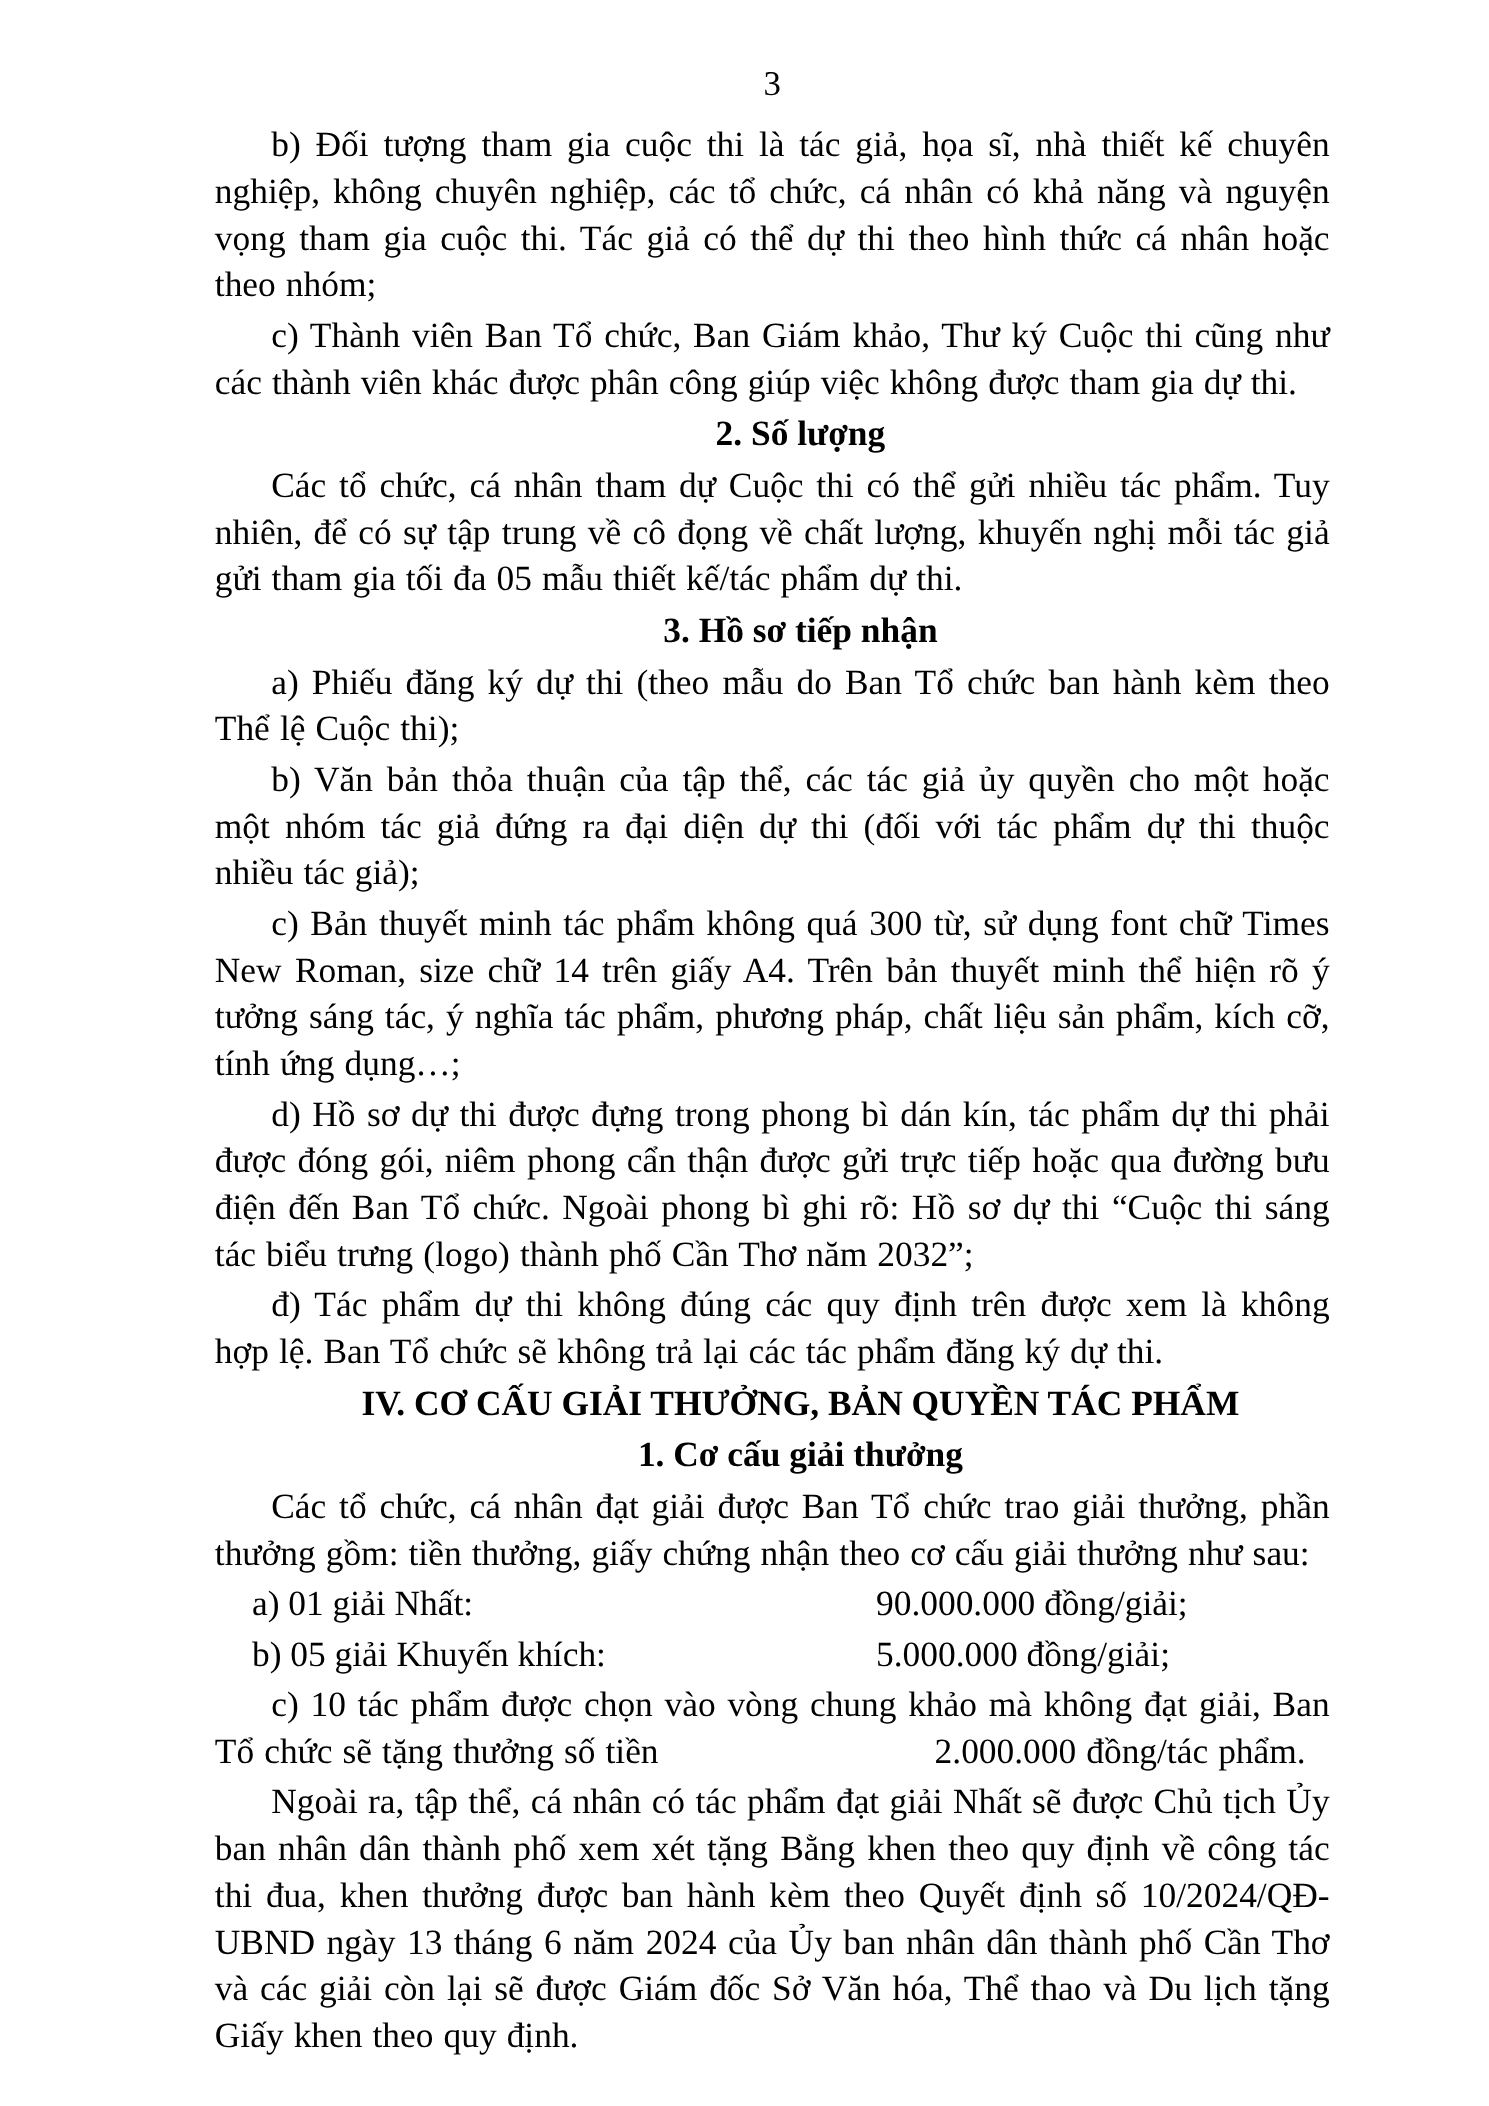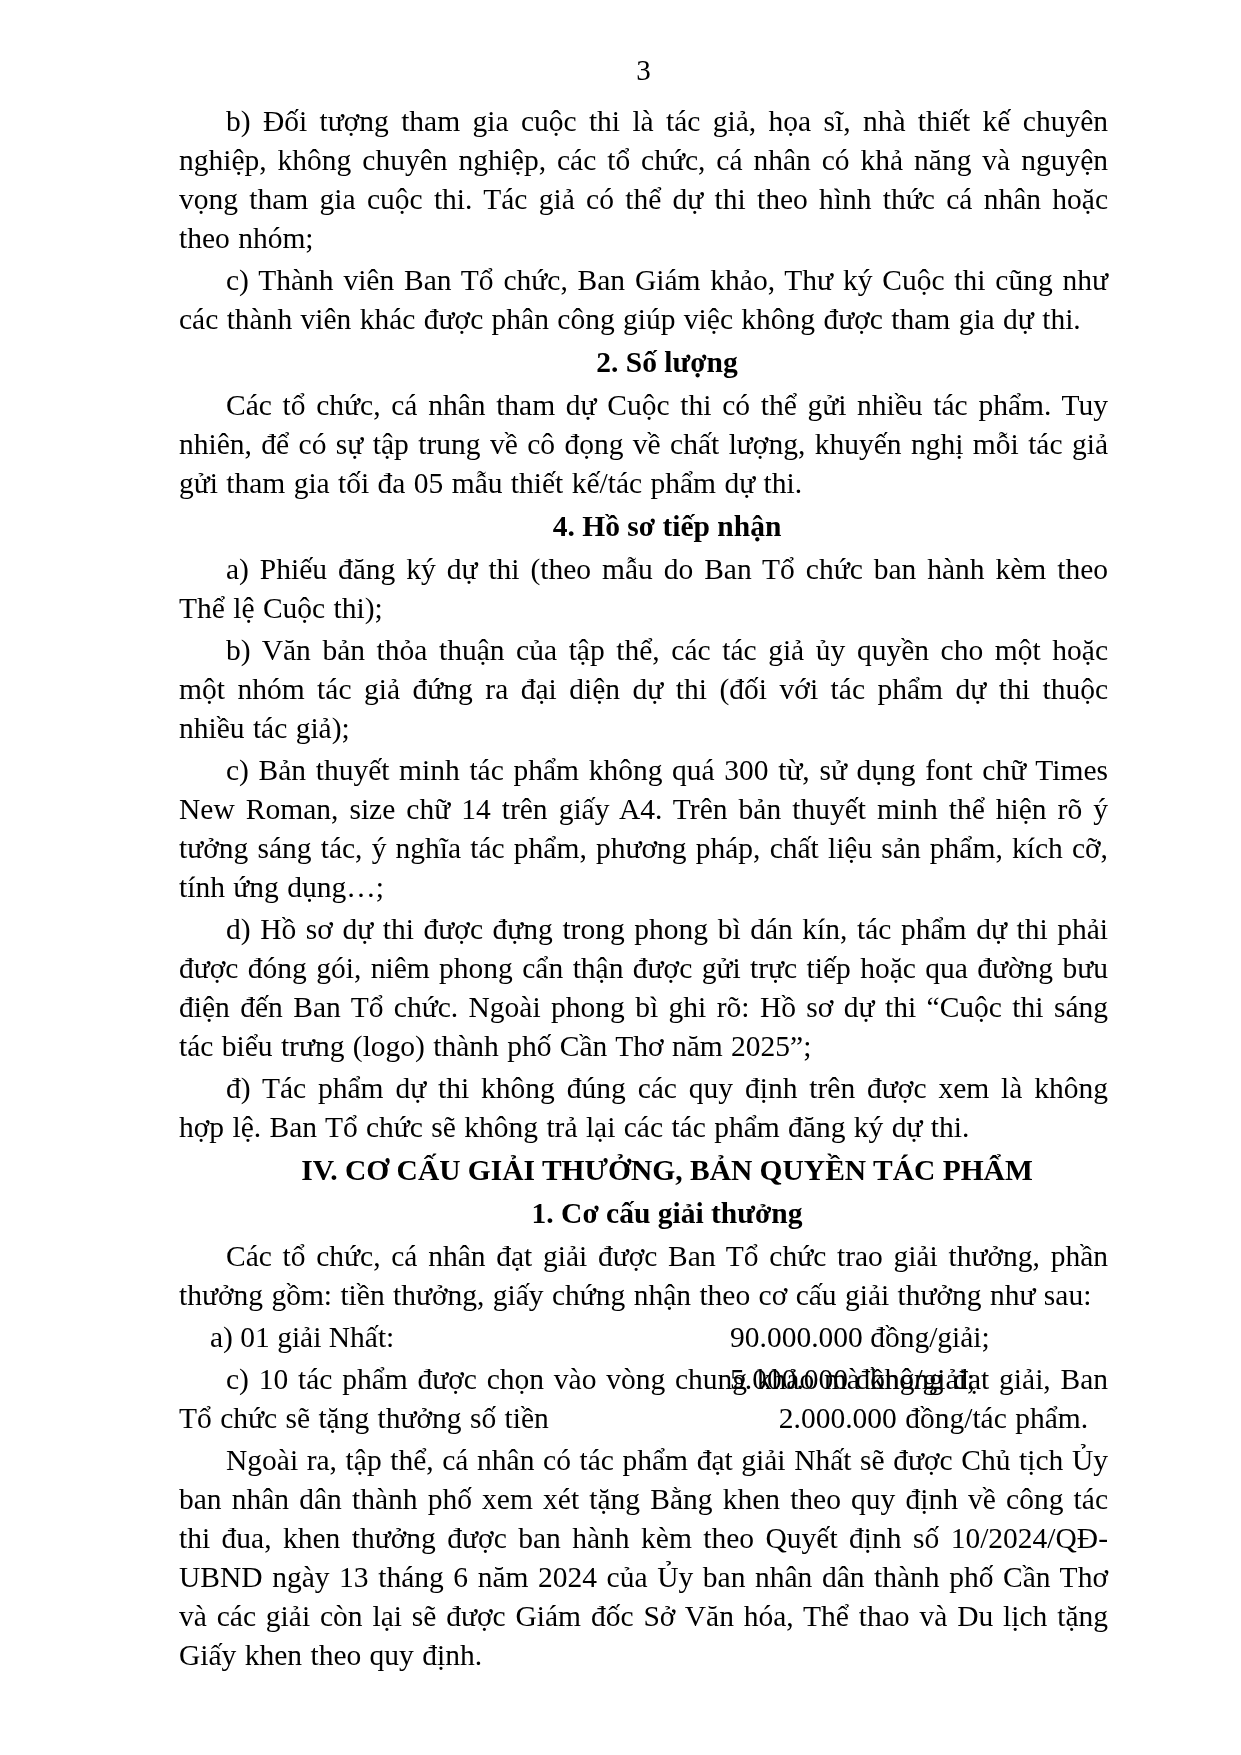--- a/index.html
+++ b/index.html
@@ -69,44 +69,45 @@
   <div class="page-number">3</div>
 
   <p class="para">b) Đối tượng tham gia cuộc thi là tác giả, họa sĩ, nhà thiết kế chuyên nghiệp, không chuyên nghiệp, các tổ chức, cá nhân có khả năng và nguyện vọng tham gia cuộc thi. Tác giả có thể dự thi theo hình thức cá nhân hoặc theo nhóm;</p>
 
   <p class="para">c) Thành viên Ban Tổ chức, Ban Giám khảo, Thư ký Cuộc thi cũng như các thành viên khác được phân công giúp việc không được tham gia dự thi.</p>
 
   <h3 class="heading">2. Số lượng</h3>
 
   <p class="para">Các tổ chức, cá nhân tham dự Cuộc thi có thể gửi nhiều tác phẩm. Tuy nhiên, để có sự tập trung về cô đọng về chất lượng, khuyến nghị mỗi tác giả gửi tham gia tối đa 05 mẫu thiết kế/tác phẩm dự thi.</p>
 
-  <h3 class="heading">4. Hồ sơ tiếp nhận</h3>
+  <h3 class="heading">3. Hồ sơ tiếp nhận</h3>
 
   <p class="para">a) Phiếu đăng ký dự thi (theo mẫu do Ban Tổ chức ban hành kèm theo Thể lệ Cuộc thi);</p>
 
   <p class="para">b) Văn bản thỏa thuận của tập thể, các tác giả ủy quyền cho một hoặc một nhóm tác giả đứng ra đại diện dự thi (đối với tác phẩm dự thi thuộc nhiều tác giả);</p>
 
   <p class="para">c) Bản thuyết minh tác phẩm không quá 300 từ, sử dụng font chữ Times New Roman, size chữ 14 trên giấy A4. Trên bản thuyết minh thể hiện rõ ý tưởng sáng tác, ý nghĩa tác phẩm, phương pháp, chất liệu sản phẩm, kích cỡ, tính ứng dụng…;</p>
 
-  <p class="para">d) Hồ sơ dự thi được đựng trong phong bì dán kín, tác phẩm dự thi phải được đóng gói, niêm phong cẩn thận được gửi trực tiếp hoặc qua đường bưu điện đến Ban Tổ chức. Ngoài phong bì ghi rõ: Hồ sơ dự thi “Cuộc thi sáng tác biểu trưng (logo) thành phố Cần Thơ năm 2025”;</p>
+  <p class="para">d) Hồ sơ dự thi được đựng trong phong bì dán kín, tác phẩm dự thi phải được đóng gói, niêm phong cẩn thận được gửi trực tiếp hoặc qua đường bưu điện đến Ban Tổ chức. Ngoài phong bì ghi rõ: Hồ sơ dự thi “Cuộc thi sáng tác biểu trưng (logo) thành phố Cần Thơ năm 2032”;</p>
 
   <p class="para">đ) Tác phẩm dự thi không đúng các quy định trên được xem là không hợp lệ. Ban Tổ chức sẽ không trả lại các tác phẩm đăng ký dự thi.</p>
 
   <h2 class="heading">IV. CƠ CẤU GIẢI THƯỞNG, BẢN QUYỀN TÁC PHẨM</h2>
 
   <h3 class="heading">1. Cơ cấu giải thưởng</h3>
 
   <p class="para">Các tổ chức, cá nhân đạt giải được Ban Tổ chức trao giải thưởng, phần thưởng gồm: tiền thưởng, giấy chứng nhận theo cơ cấu giải thưởng như sau:</p>
 
   <div class="prize-row">
     <span class="prize-label">a) 01 giải Nhất:</span>
     <span class="prize-amount">90.000.000 đồng/giải;</span>
   </div>
 
   <div class="prize-row">
+    <span class="prize-label">b) 05 giải Khuyến khích:</span>
     <span class="prize-amount">5.000.000 đồng/giải;</span>
   </div>
 
   <p class="para"><span>c) 10 tác phẩm được chọn vào vòng chung khảo mà không đạt giải, Ban Tổ chức sẽ tặng thưởng số tiền</span><span class="tab-gap"></span><span>2.000.000 đồng/tác phẩm.</span></p>
 
   <p class="para">Ngoài ra, tập thể, cá nhân có tác phẩm đạt giải Nhất sẽ được Chủ tịch Ủy ban nhân dân thành phố xem xét tặng Bằng khen theo quy định về công tác thi đua, khen thưởng được ban hành kèm theo Quyết định số 10/2024/QĐ-UBND ngày 13 tháng 6 năm 2024 của Ủy ban nhân dân thành phố Cần Thơ và các giải còn lại sẽ được Giám đốc Sở Văn hóa, Thể thao và Du lịch tặng Giấy khen theo quy định.</p>
 
 </div>
 
 </body></html>

